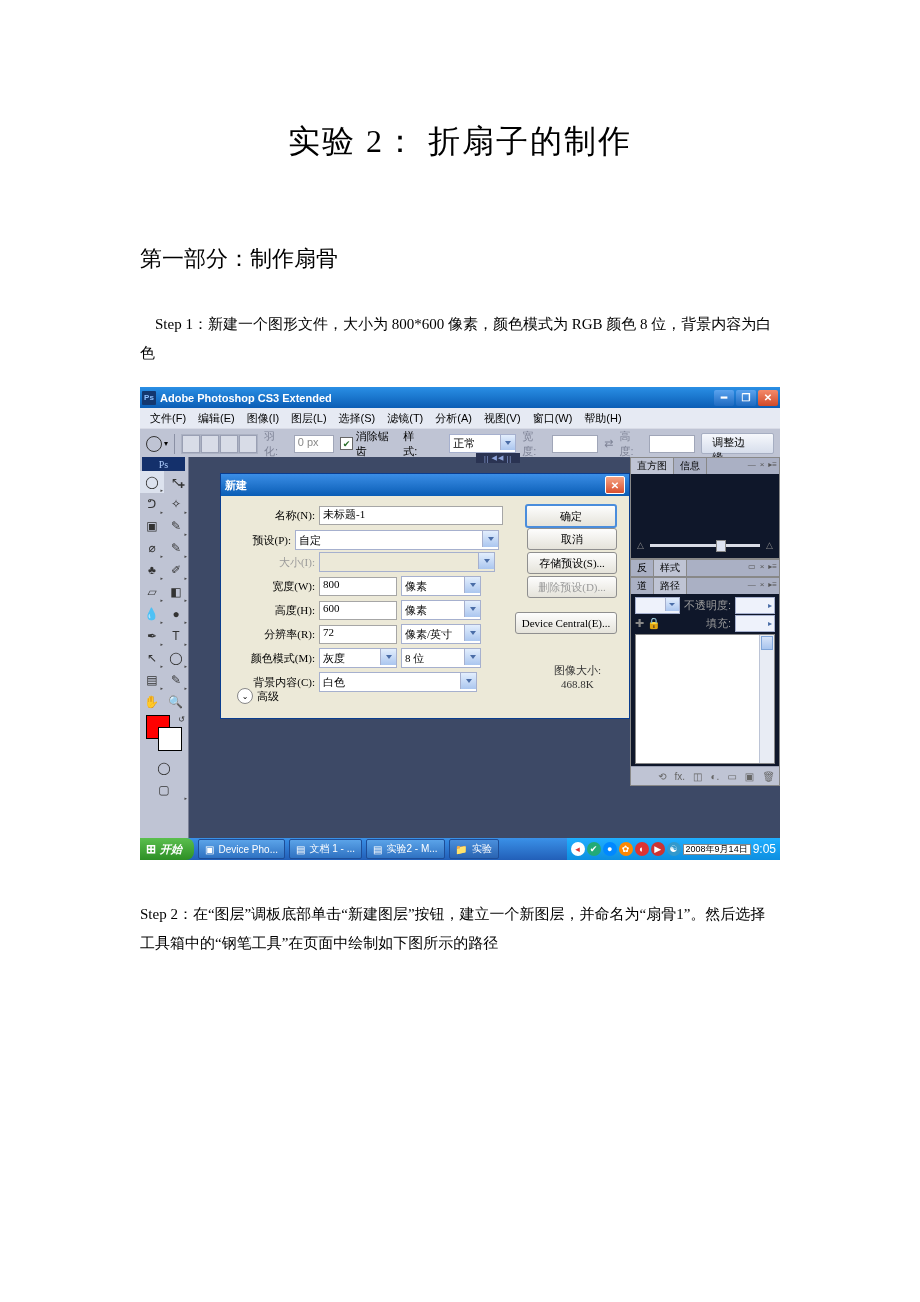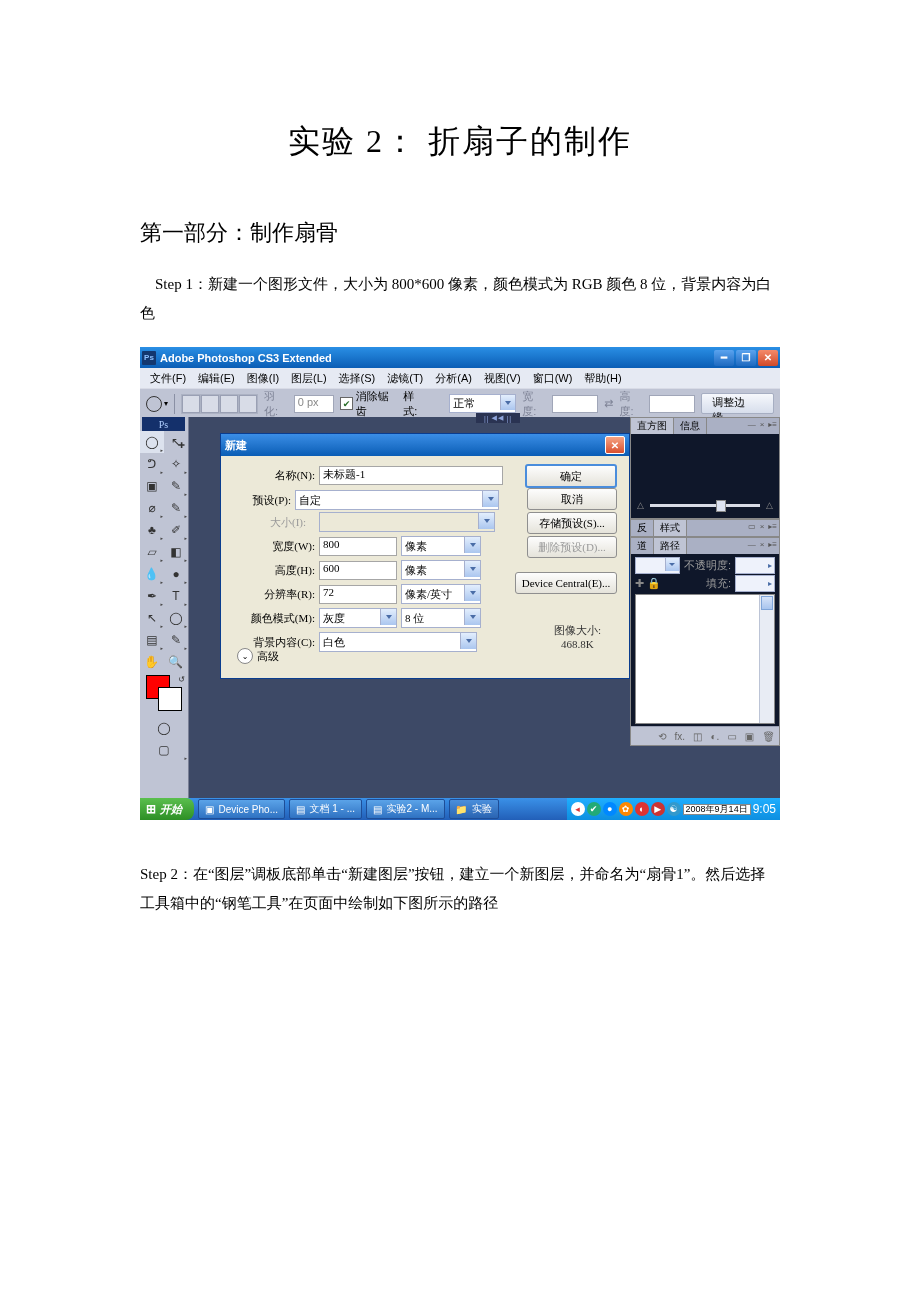--- a/index.html
+++ b/index.html
@@ -9,26 +9,26 @@
     font-family: "SimSun", "宋体", serif;
     width: 920px;
   }
   .page {
     padding: 120px 140px 60px 140px;
   }
   .title {
     text-align: center;
     font-size: 32px;
     font-weight: normal;
-    margin-bottom: 54px;
+    margin-bottom: 80px;
     letter-spacing: 2px;
   }
   .section {
     font-size: 22px;
-    margin-bottom: 22px;
+    margin-bottom: 36px;
   }
   .step {
     font-size: 15px;
     line-height: 1.9;
     text-indent: 1em;
     margin-bottom: 20px;
   }
   .step2 {
     font-size: 15px;
     line-height: 1.9;
@@ -207,21 +207,21 @@
   .dlg-combo.readonly { background:#ece9d8; color:#888;}
   .dlg-btn {
     width:88px; height:20px;
     background:linear-gradient(to bottom,#fdfdfd,#e5e3da);
     border:1px solid #8f8f8f; border-radius:3px;
     display:flex;align-items:center;justify-content:center;
     position:absolute;
   }
   .dlg-btn.default { border:2px solid #4a8ddc;}
   .dlg-btn.disabled { color:#9a9a9a;}
-  .disabled-text { color:#9a9a9a;text-align:center;}
+  .disabled-text { color:#9a9a9a;}
   .dlg-expander {
     position:absolute; left:16px; bottom:14px;
     display:flex; align-items:center; gap:4px;
   }
   .dlg-expander .chev {
     width:14px;height:14px;border:1px solid #888; border-radius:50%;
     display:flex;align-items:center;justify-content:center; font-size:8px;
     background:#fff;
   }
   .dlg-sizebox {

